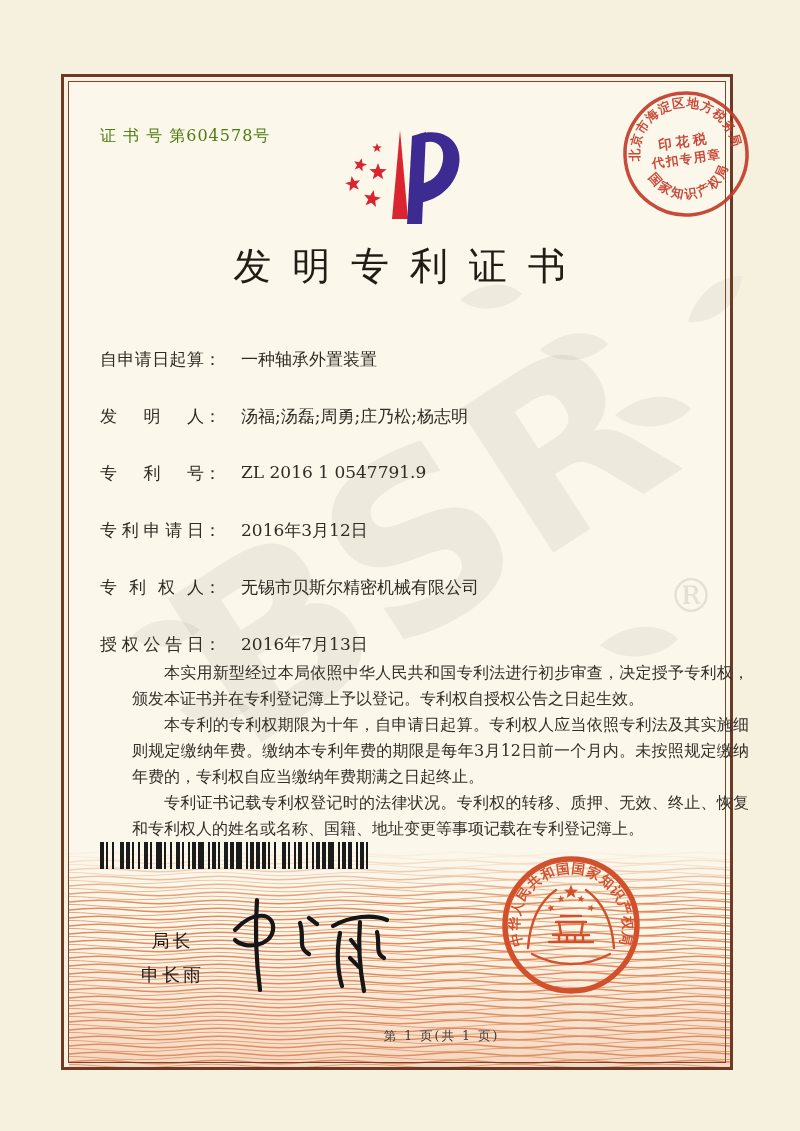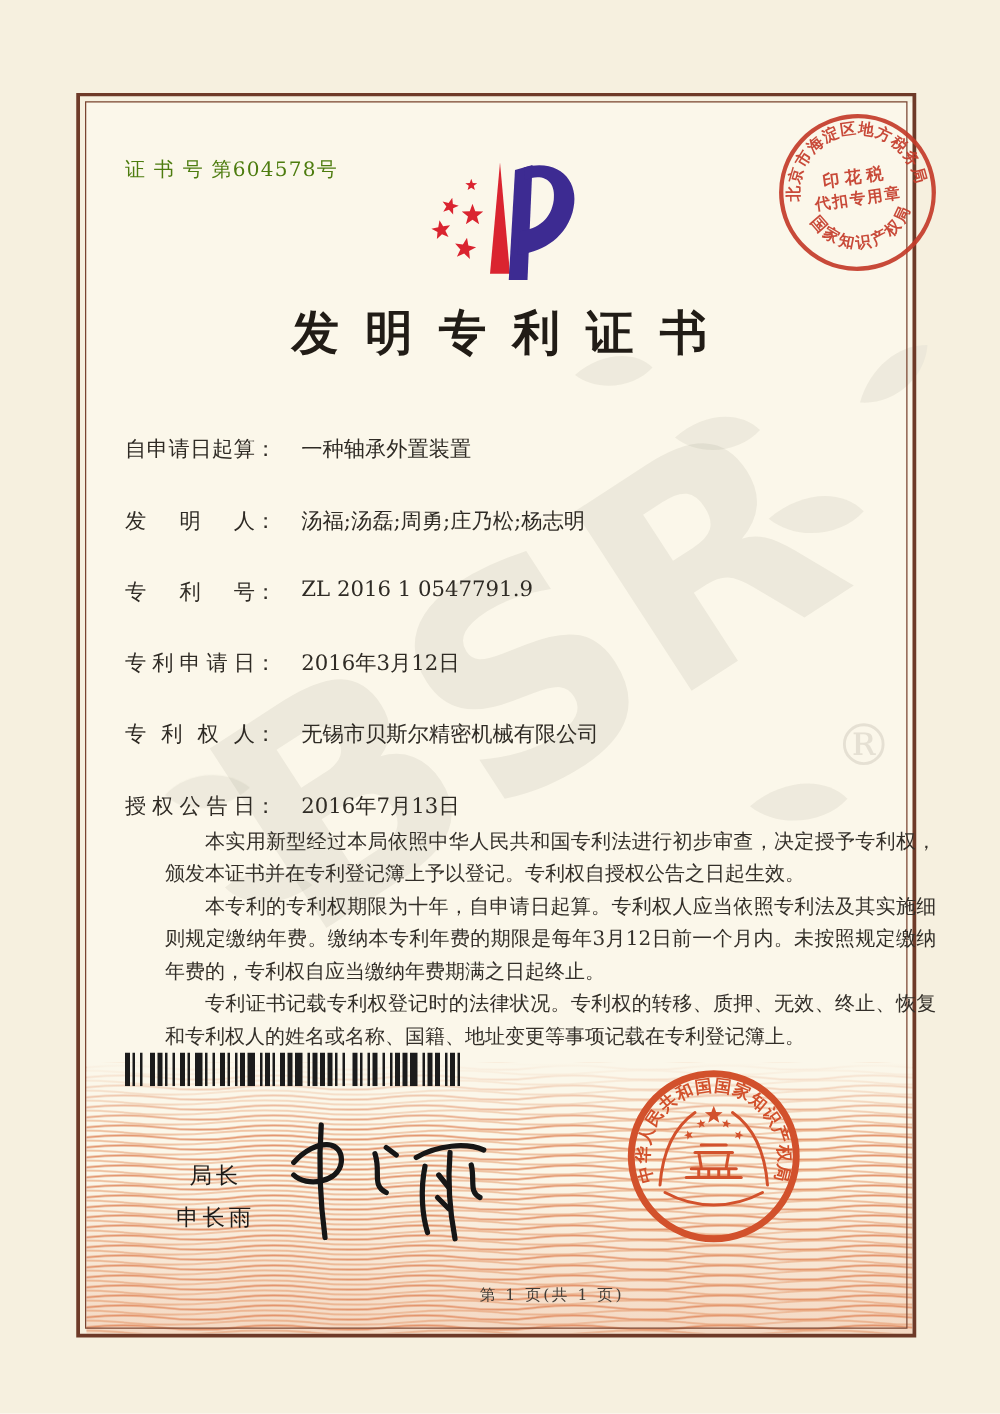--- a/index.html
+++ b/index.html
@@ -20,21 +20,21 @@
     position:absolute;left:68px;top:81px;width:658px;height:982px;
     border:1px solid #7a4431;box-sizing:border-box;
   }
   .cert-no{
     position:absolute;left:100px;top:126px;font-size:16px;color:#4d7c0f;letter-spacing:1px;
   }
   .logo{position:absolute;left:335px;top:113px;width:135px;height:122px;}
   .tax-stamp{position:absolute;left:610px;top:78px;width:152px;height:152px;opacity:.92;}
   .title{
     position:absolute;left:69px;top:241px;width:661px;text-align:center;
-    font-size:38px;font-weight:bold;color:#211c16;
+    font-size:38px;font-weight:normal;color:#211c16;
     letter-spacing:.55em;text-indent:.55em;white-space:nowrap;
   }
   .fields{position:absolute;left:0;top:0;width:800px;}
   .field-row{position:absolute;left:100px;white-space:nowrap;font-size:17px;color:#2f2b25;}
   .flabel{display:inline-block;width:104px;text-align:justify;text-align-last:justify;vertical-align:top;}
   .fcolon{display:inline-block;vertical-align:top;}
   .fvalue{display:inline-block;vertical-align:top;margin-left:20px;}
   .paras{
     position:absolute;left:100px;top:660px;width:617px;
     font-size:16px;line-height:26px;color:#332f29;text-align:justify;margin-left:32px;

